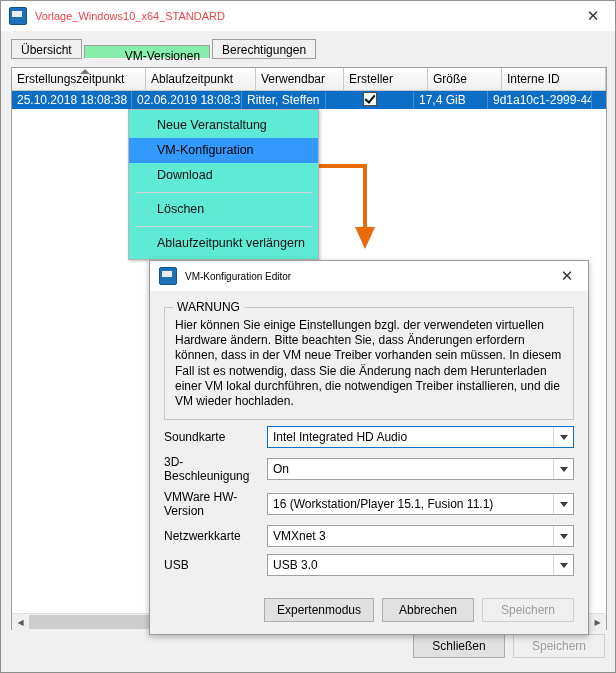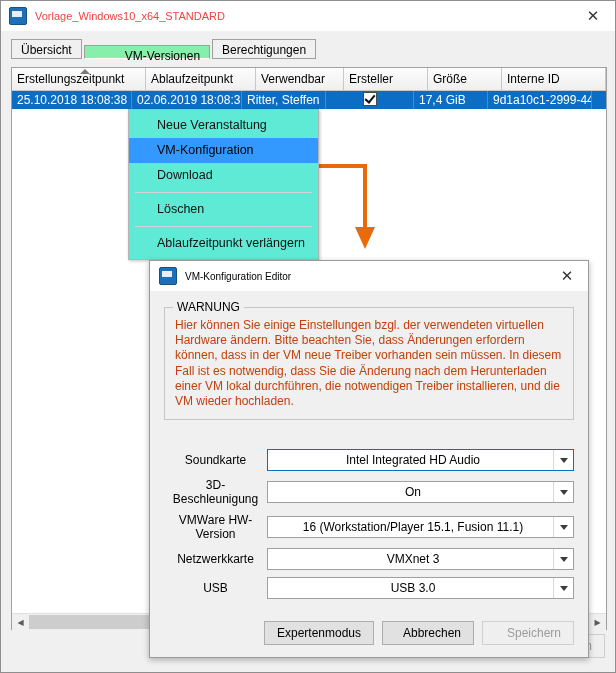--- a/index.html
+++ b/index.html
@@ -252,25 +252,24 @@
   .warn-legend {
     position: absolute;
     top: -8px; left: 8px;
     background: #f0f0f0;
     padding: 0 4px;
     font-size: 12px;
   }
   .warn-text {
     font-size: 12px;
     line-height: 15.2px;
-    color: #c2410c;
+    color: #000000;
   }
   .form {
-    margin-top: 29px;
-    text-align: center;
+    margin-top: 6px;
   }
   .frow {
     display: flex;
     align-items: center;
     margin-bottom: 7px;
   }
   .flabel {
     width: 103px;
     font-size: 12px;
     flex: 0 0 auto;
@@ -315,21 +314,21 @@
     margin-top: 22px;
   }
   .btn {
     height: 24px;
     min-width: 92px;
     padding: 0 12px;
     border: 1px solid #adadad;
     background: #e1e1e1;
     font-size: 12px;
     line-height: 22px;
-    text-align: right;
+    text-align: center;
     margin-left: 8px;
     box-sizing: border-box;
     color: #000;
   }
   .btn.disabled { color: #9c9c9c; background: #efefef; border-color: #cfcfcf; }
 
   
   .hscroll {
     position: absolute;
     left: 0; bottom: 0;

